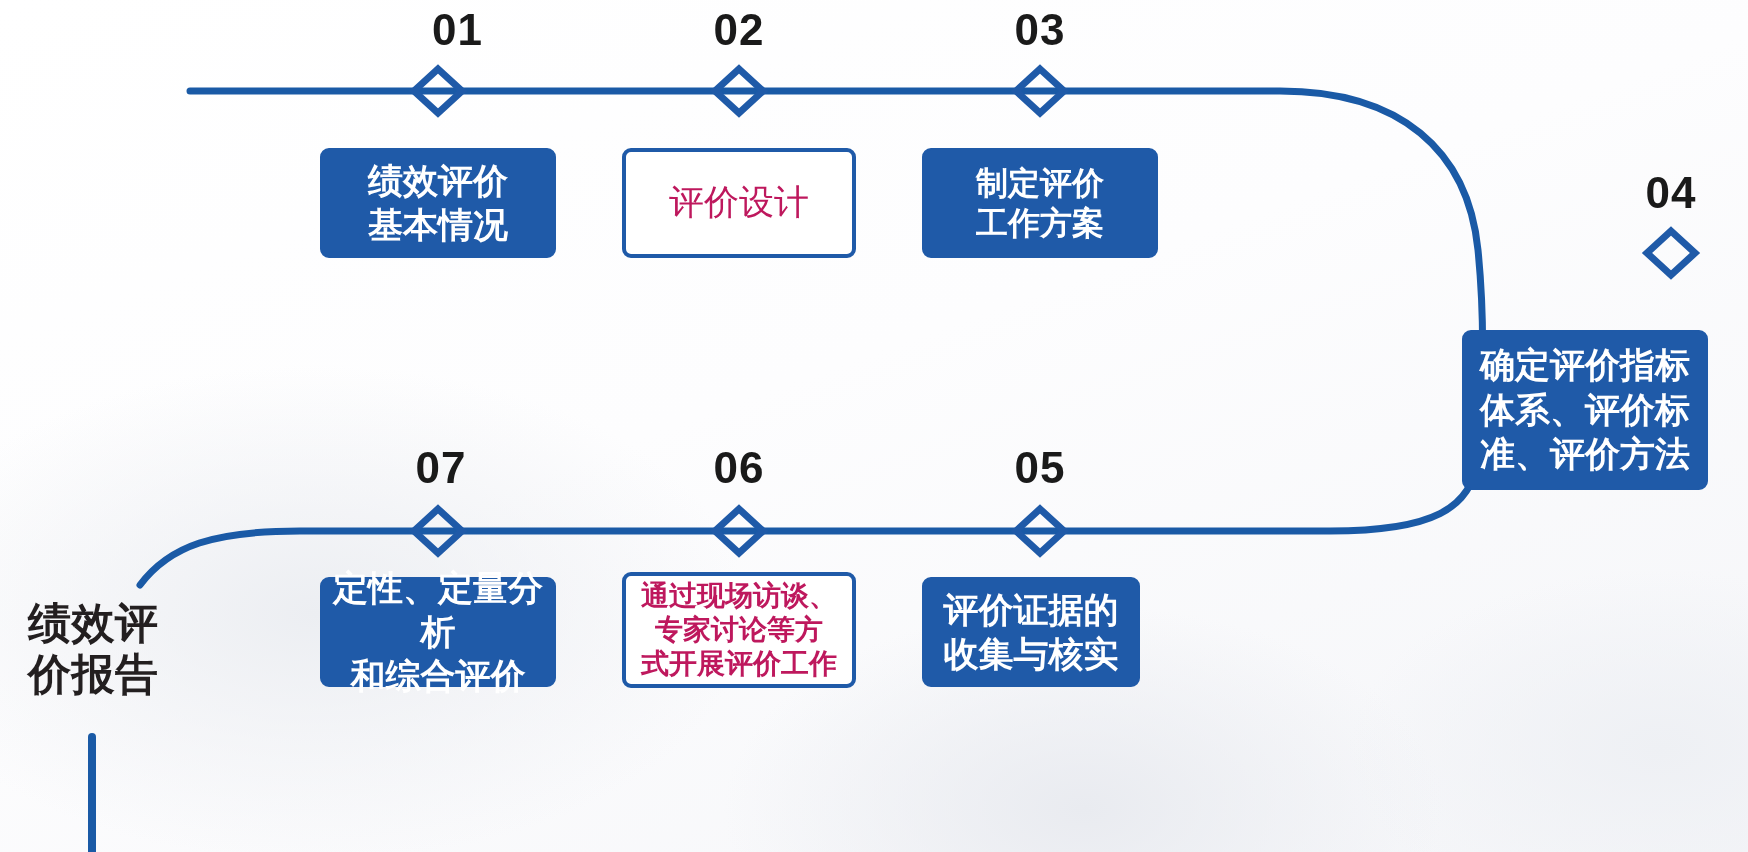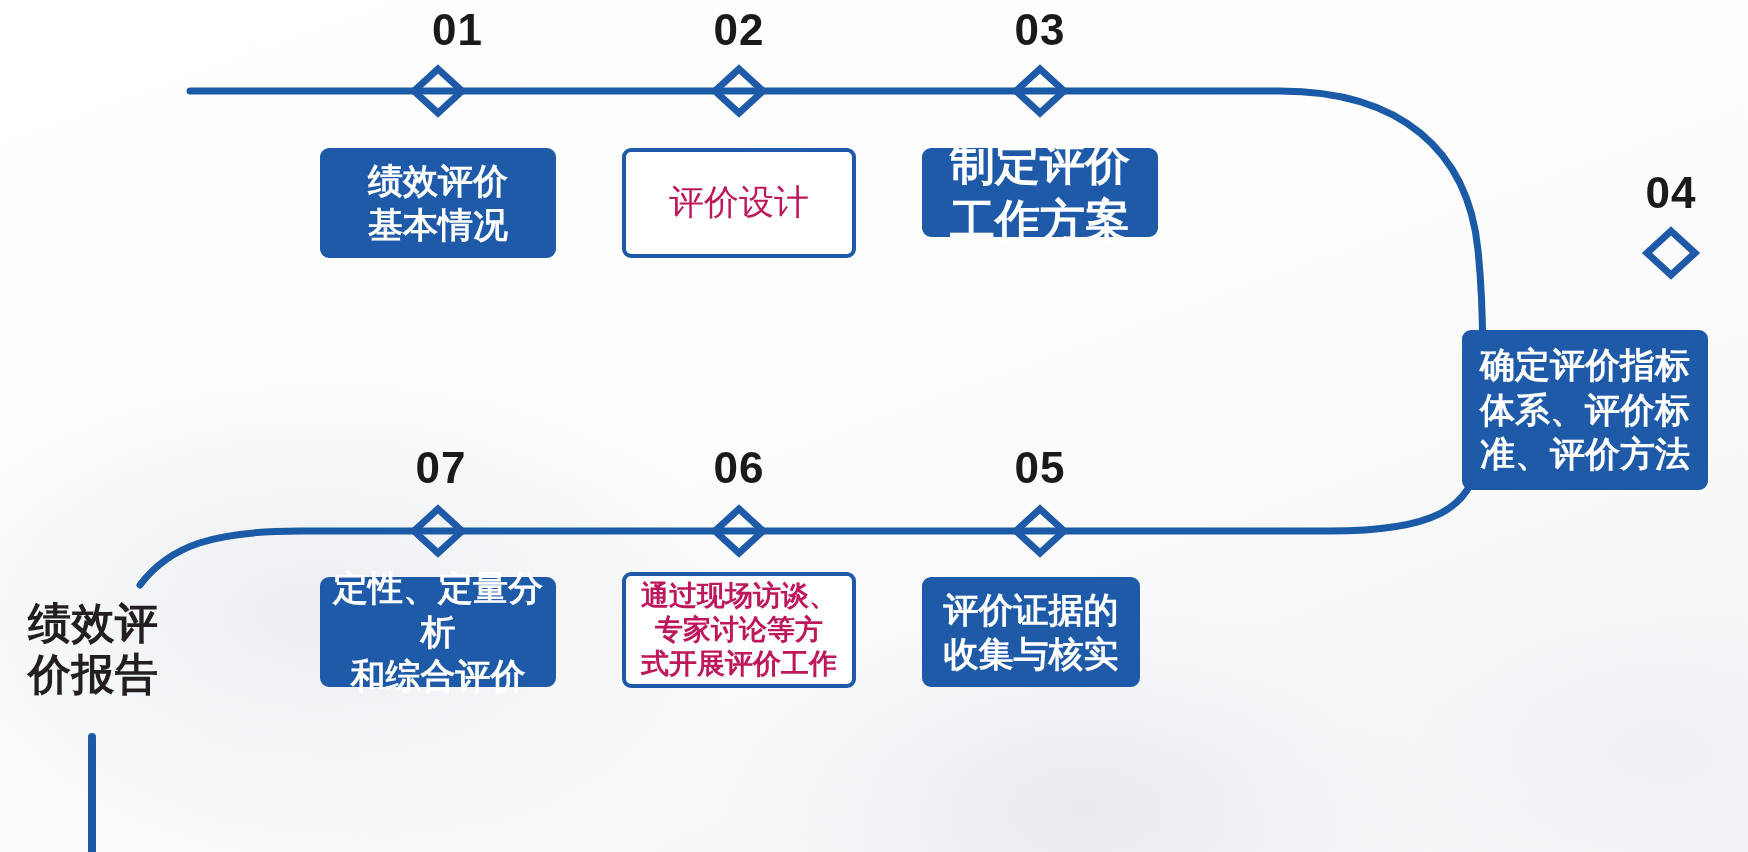--- a/index.html
+++ b/index.html
@@ -117,21 +117,21 @@
   <div class="step-num" style="left:1626px; top:168px;">04</div>
   <div class="step-num" style="left:995px; top:443px;">05</div>
   <div class="step-num" style="left:694px; top:443px;">06</div>
   <div class="step-num" style="left:396px; top:443px;">07</div>
 
   <div class="step-box box-filled f-sans" style="left:320px; top:148px; width:236px; height:110px; font-size:35px; line-height:1.25;">绩效评价
 基本情况</div>
 
   <div class="step-box box-outline f-serif" style="left:622px; top:148px; width:234px; height:110px; font-size:35px; line-height:1.25;">评价设计</div>
 
-  <div class="step-box box-filled f-sans" style="left:922px; top:148px; width:236px; height:89px; font-size:45px; line-height:1.25;">制定评价
+  <div class="step-box box-filled f-sans" style="left:922px; top:148px; width:236px; height:110px; font-size:32px; line-height:1.25;">制定评价
 工作方案</div>
 
   <div class="step-box box-filled f-sans" style="left:320px; top:577px; width:236px; height:110px; font-size:35px; line-height:1.25;">定性、定量分析
 和综合评价</div>
 
   <div class="step-box box-filled f-sans" style="left:1462px; top:330px; width:246px; height:160px; font-size:35px; line-height:1.28;">确定评价指标
 体系、评价标
 准、评价方法</div>
 
   <div class="step-box box-outline f-sans" style="left:622px; top:572px; width:234px; height:116px; font-size:28px; line-height:1.22; font-weight:700;">通过现场访谈、

